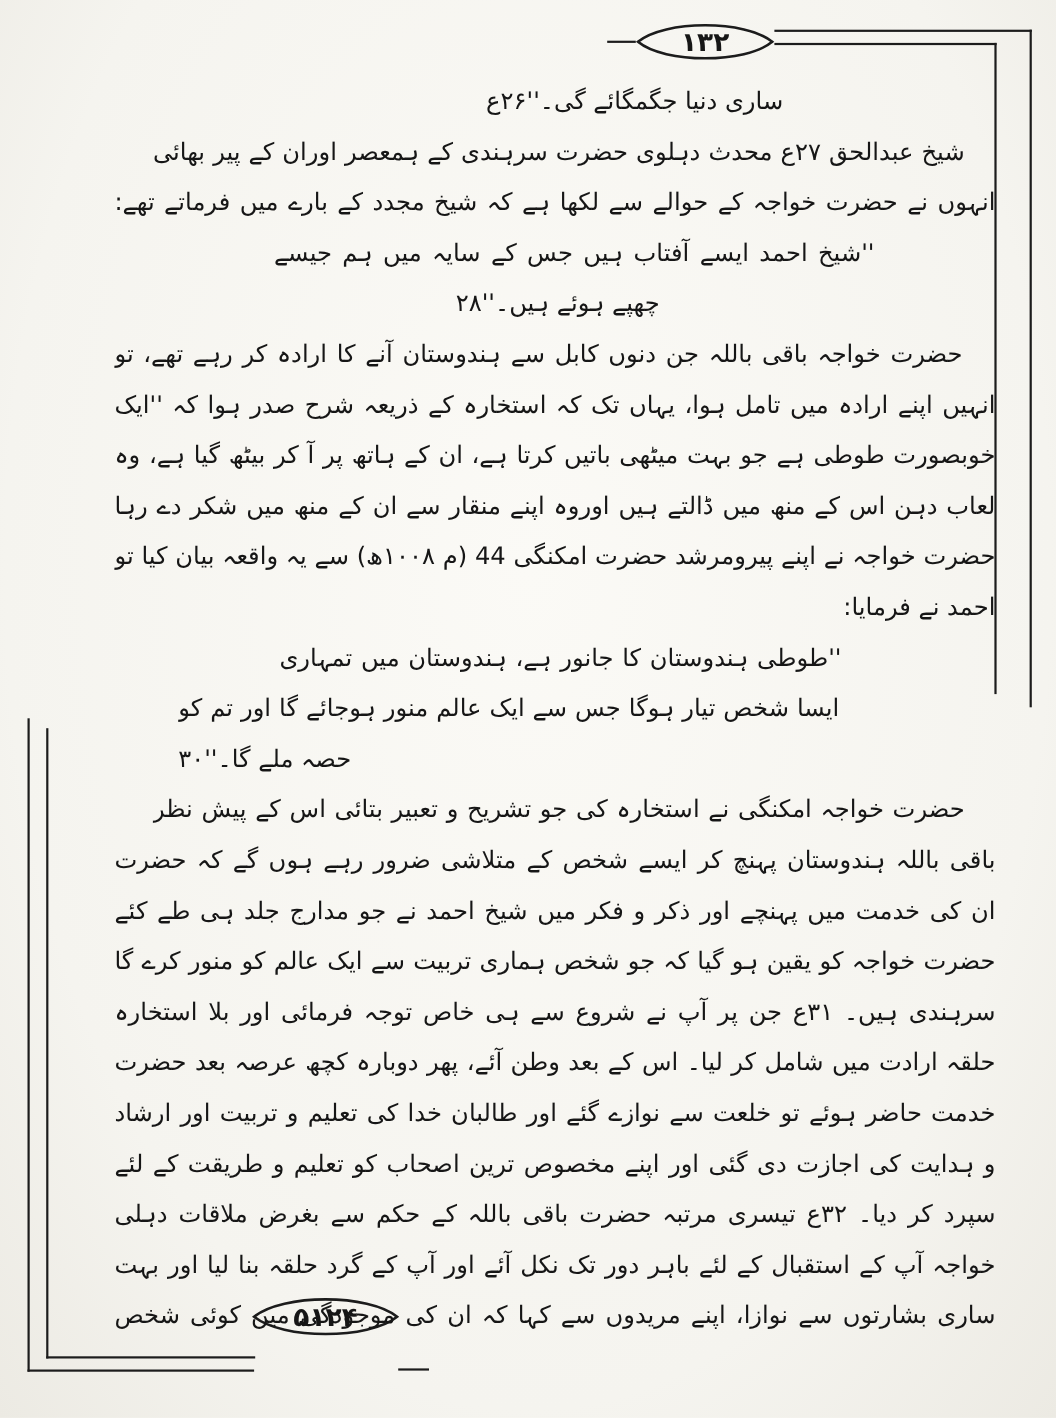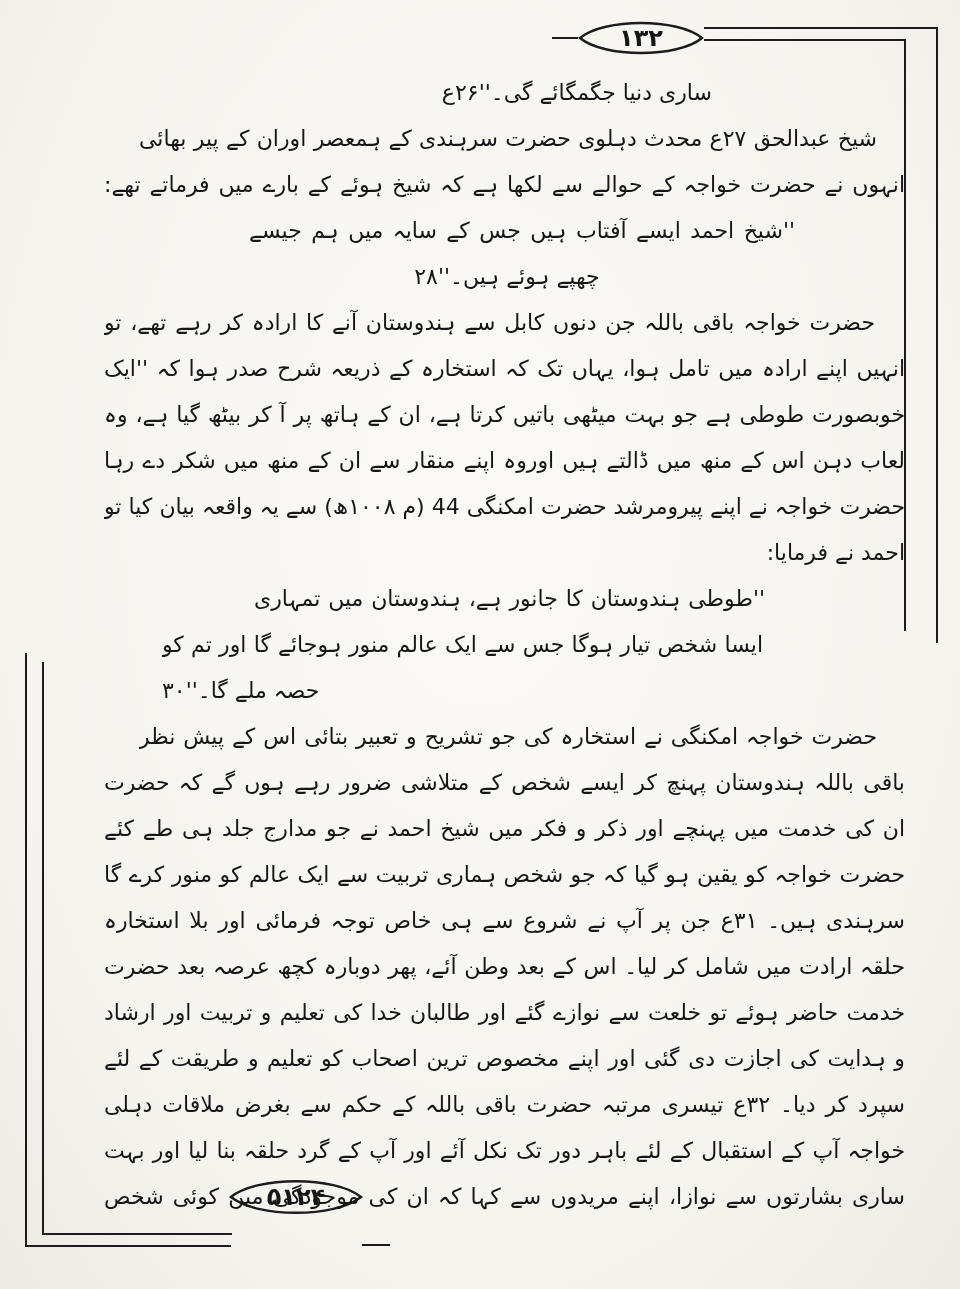--- a/index.html
+++ b/index.html
@@ -77,21 +77,21 @@
   <div class="cartouche" style="left:227px;top:1172px;width:138px;height:50px;">
     <svg viewBox="0 0 138 50">
       <path d="M4 25 C 30 4, 108 4, 134 25 C 108 46, 30 46, 4 25 Z" fill="none" stroke="#1c1c1c" stroke-width="2.4"></path>
     </svg>
     <span class="num">۵۱۲۴</span>
   </div>
 
   <div class="text-block" id="text-block">
       <div class="line open-end">ساری دنیا جگمگائے گی۔''۲۶ع</div>
       <div class="line indent-narrow">شیخ عبدالحق ۲۷ع محدث دہلوی حضرت سرہندی کے ہمعصر اوران کے پیر بھائی تھے،</div>
-      <div class="line full">انہوں نے حضرت خواجہ کے حوالے سے لکھا ہے کہ شیخ ہوئے کے بارے میں فرماتے تھے:</div>
+      <div class="line full">انہوں نے حضرت خواجہ کے حوالے سے لکھا ہے کہ شیخ مجدد کے بارے میں فرماتے تھے:</div>
       <div class="line quote1-first">''شیخ احمد ایسے آفتاب ہیں جس کے سایہ میں ہم جیسے ہزاروں تارے</div>
       <div class="line quote1-last">چھپے ہوئے ہیں۔''۲۸</div>
       <div class="line indent">حضرت خواجہ باقی باللہ جن دنوں کابل سے ہندوستان آنے کا ارادہ کر رہے تھے، تو</div>
       <div class="line full">انہیں اپنے ارادہ میں تامل ہوا، یہاں تک کہ استخارہ کے ذریعہ شرح صدر ہوا کہ ''ایک</div>
       <div class="line full">خوبصورت طوطی ہے جو بہت میٹھی باتیں کرتا ہے، ان کے ہاتھ پر آ کر بیٹھ گیا ہے، وہ اپنا</div>
       <div class="line full">لعاب دہن اس کے منھ میں ڈالتے ہیں اوروہ اپنے منقار سے ان کے منھ میں شکر دے رہا ہے''</div>
       <div class="line full">حضرت خواجہ نے اپنے پیرومرشد حضرت امکنگی 44 (م ۱۰۰۸ھ) سے یہ واقعہ بیان کیا تو</div>
       <div class="line lead-right">احمد نے فرمایا:</div>
       <div class="line quote2-first">''طوطی ہندوستان کا جانور ہے، ہندوستان میں تمہاری تربیت سے کوئی</div>
       <div class="line quote2-mid">ایسا شخص تیار ہوگا جس سے ایک عالم منور ہوجائے گا اور تم کو بھی اس سے</div>

